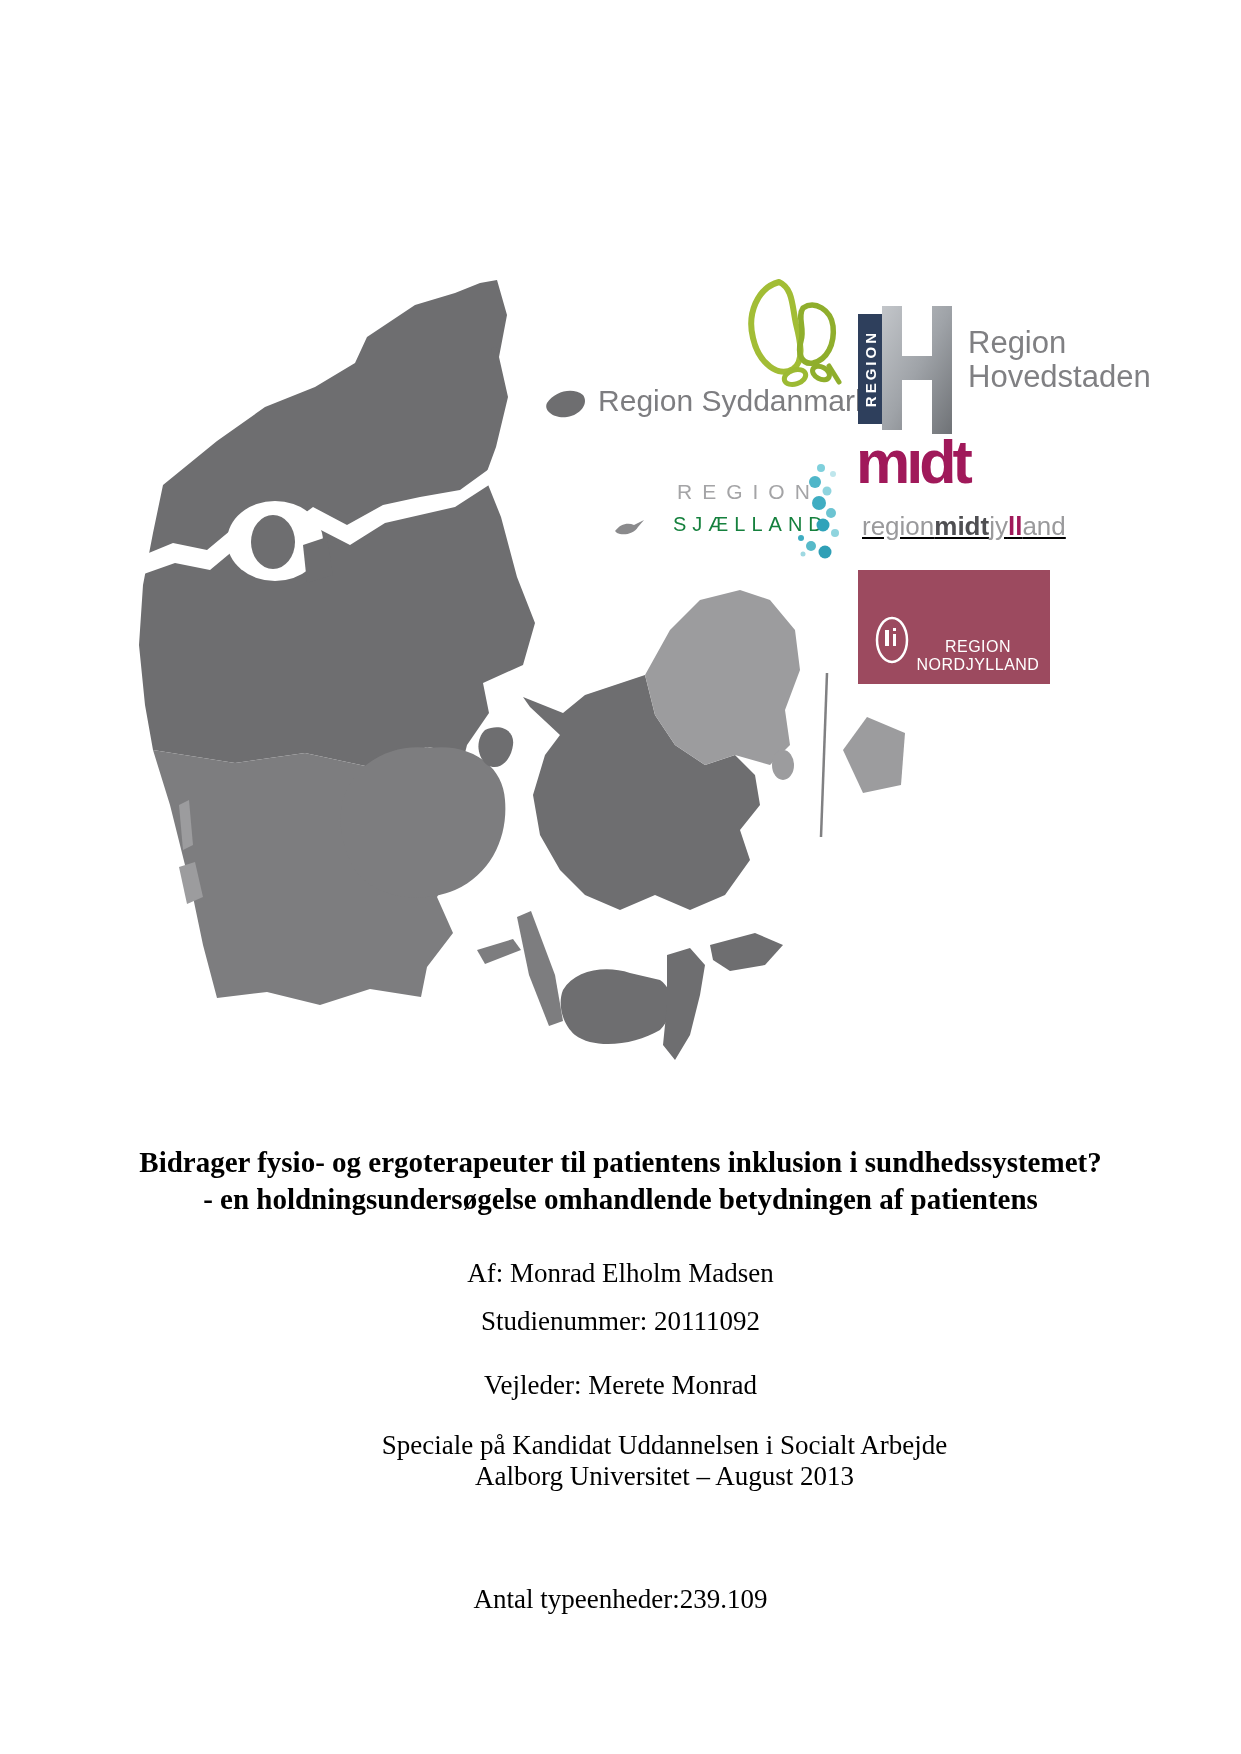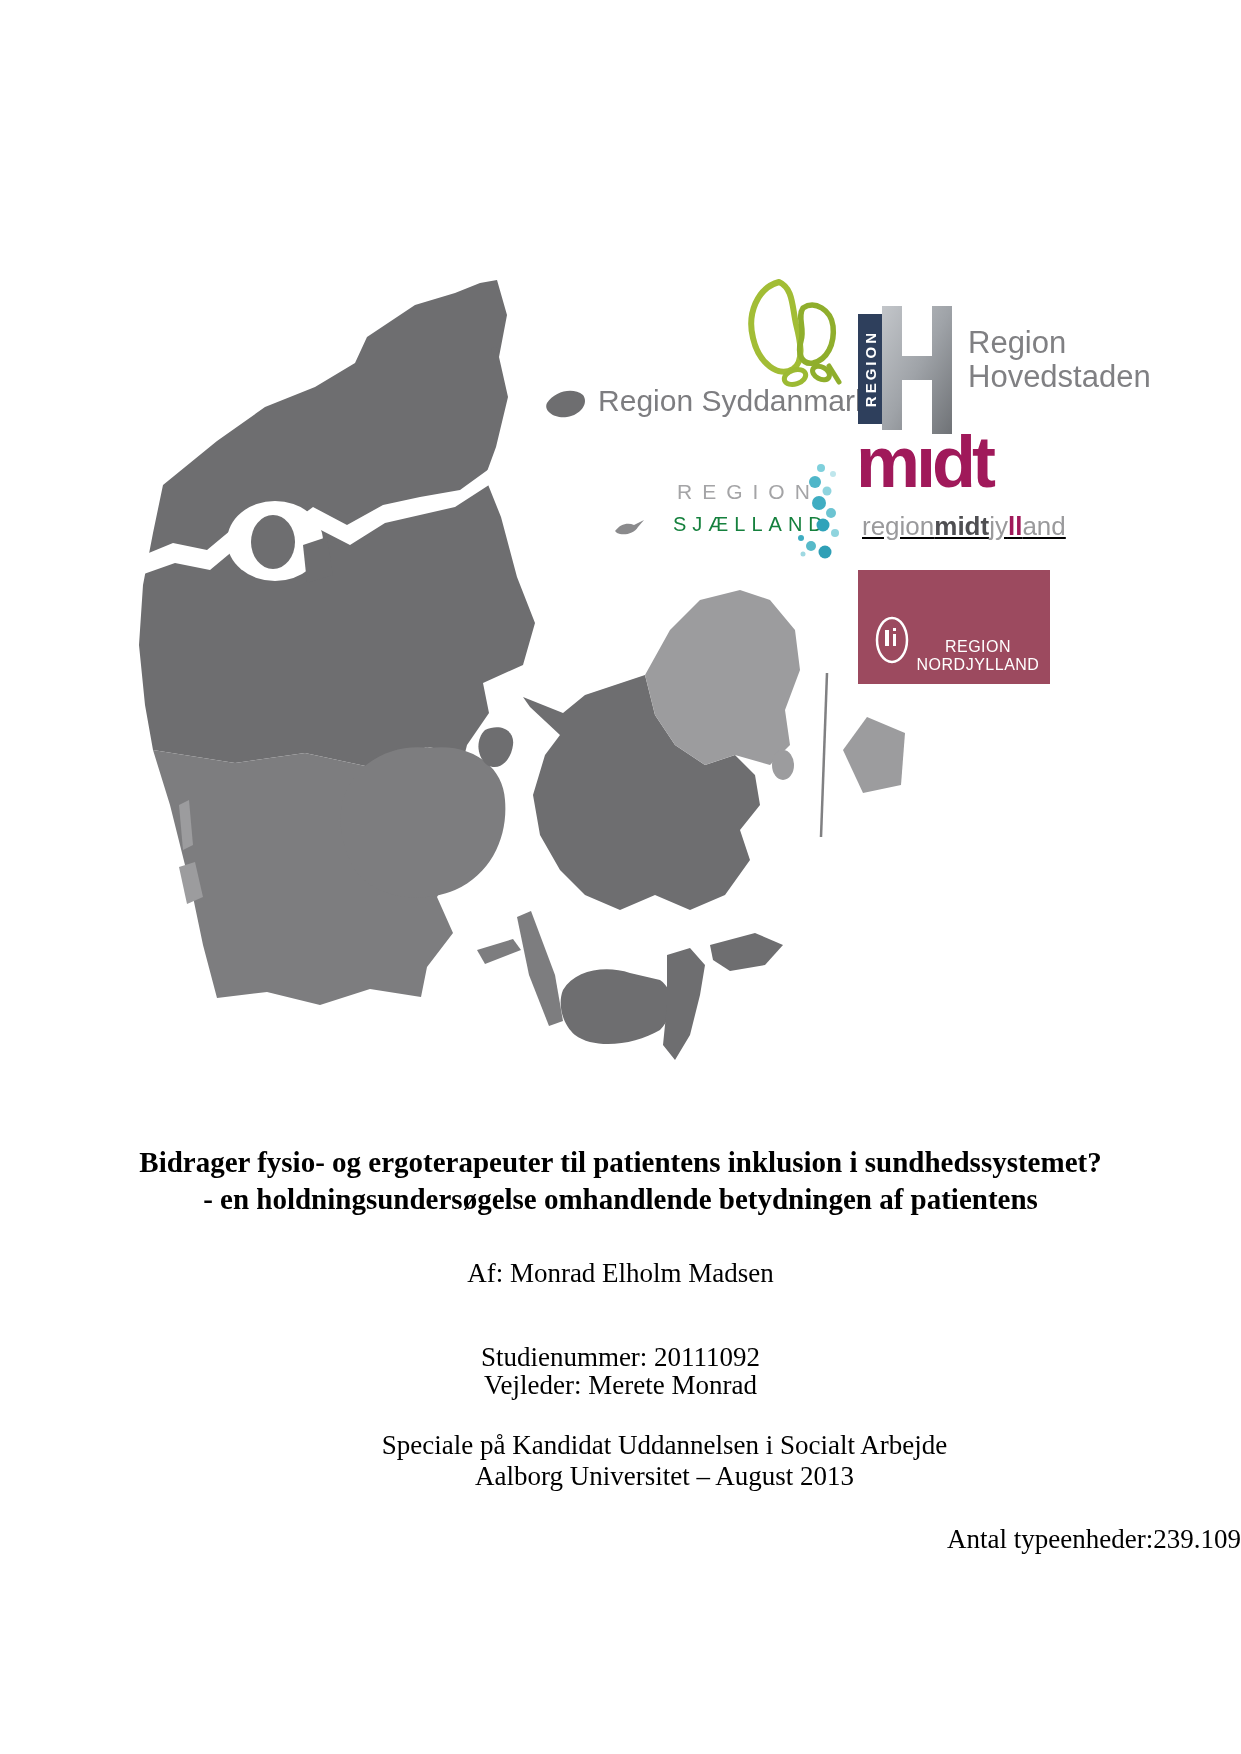--- a/index.html
+++ b/index.html
@@ -45,21 +45,21 @@
   .sja-sjaelland{
     position:absolute;left:44px;top:58px;
     font-family:"Liberation Sans",sans-serif;font-size:20px;color:#15803d;
     letter-spacing:6px;font-weight:400;margin-left:24px;
   }
   .sja-bird{position:absolute;left:8px;top:62px;width:34px;height:22px;}
   .sja-dots{position:absolute;left:186px;top:5px;width:56px;height:106px;}
   .logo-midt{position:absolute;left:856px;top:415px;width:215px;height:140px;}
   .midt-big{
     font-family:"Liberation Sans",sans-serif;font-weight:bold;
-    font-size:72px;line-height:94px;color:#a0195a;letter-spacing:-4px;
+    font-size:61px;line-height:94px;color:#a0195a;letter-spacing:-4px;
   }
   .midt-sub{
     margin-top:2px;margin-left:6px;
     font-family:"Liberation Sans",sans-serif;font-size:26px;letter-spacing:0px;text-decoration:underline;
   }
   .rm-0,.rm-2,.rm-4{color:#9a9a9c;}
   .rm-1{color:#4f4f52;font-weight:bold;}
   .rm-3{color:#a0195a;font-weight:bold;}
   .logo-nord{
     position:absolute;left:858px;top:570px;width:192px;height:114px;
@@ -69,24 +69,24 @@
   .nord-label{
     position:absolute;left:38px;bottom:10px;width:164px;
     font-family:"Liberation Sans",sans-serif;font-size:16px;color:#ffffff;
     letter-spacing:0.5px;text-align:center;
   }
   
   .t-center{position:absolute;left:0;width:100%;text-align:center;color:#000;}
   .title{top:1144px;font-size:29px;font-weight:bold;line-height:37px;}
   .body-line{font-size:27px;}
   .author{top:1258px;}
-  .studnum{top:1342px;}
+  .studnum{top:1306px;}
   .supervisor{top:1370px;}
   .programme{top:1430px;line-height:31px;padding-left:44px;}
-  .charcount{top:1524px;text-align:right;}
+  .charcount{top:1584px;}
 </style>
 </head>
 <body>
 
 <div class="page">
 
   <div class="map-wrap">
     <svg viewBox="0 0 820 870" width="820" height="870" xmlns="http://www.w3.org/2000/svg">
 
       <path fill="#6e6e70" d="M382,35 L392,70 L384,112 L393,152 L381,202 L370,232 L386,272 L402,332 L420,378

